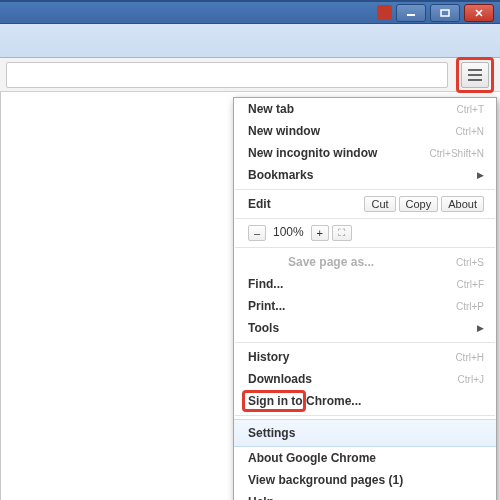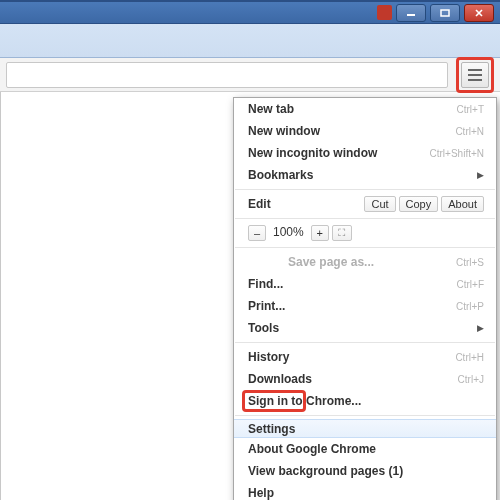--- a/index.html
+++ b/index.html
@@ -79,21 +79,21 @@
   .zoomval { font-size: 12px; padding: 0 4px; }
   .fsbtn {
     width: 20px; height: 16px; border: 1px solid #c7c7c7;
     background: linear-gradient(#fdfdfd,#efefef); border-radius: 2px;
     display: flex; align-items: center; justify-content: center; font-size: 10px; color: #888;
   }
 
   .mi.hovered {
     background: linear-gradient(#f2f7fe, #e7f1fc);
     border-top: 1px solid #c7ddf6; border-bottom: 1px solid #c7ddf6;
-    height: 19px; padding-top: 3px; padding-bottom: 3px;
+    height: 28px; padding-top: 3px; padding-bottom: 3px;
   }
   .settings-hl {
     position: absolute; border: 3px solid #e23b2e; border-radius: 4px;
     pointer-events: none;
   }
 
   .content-edge {
     position: absolute; left: 0; top: 92px; bottom: 0; width: 1px;
     background: #c8c8c8;
   }

